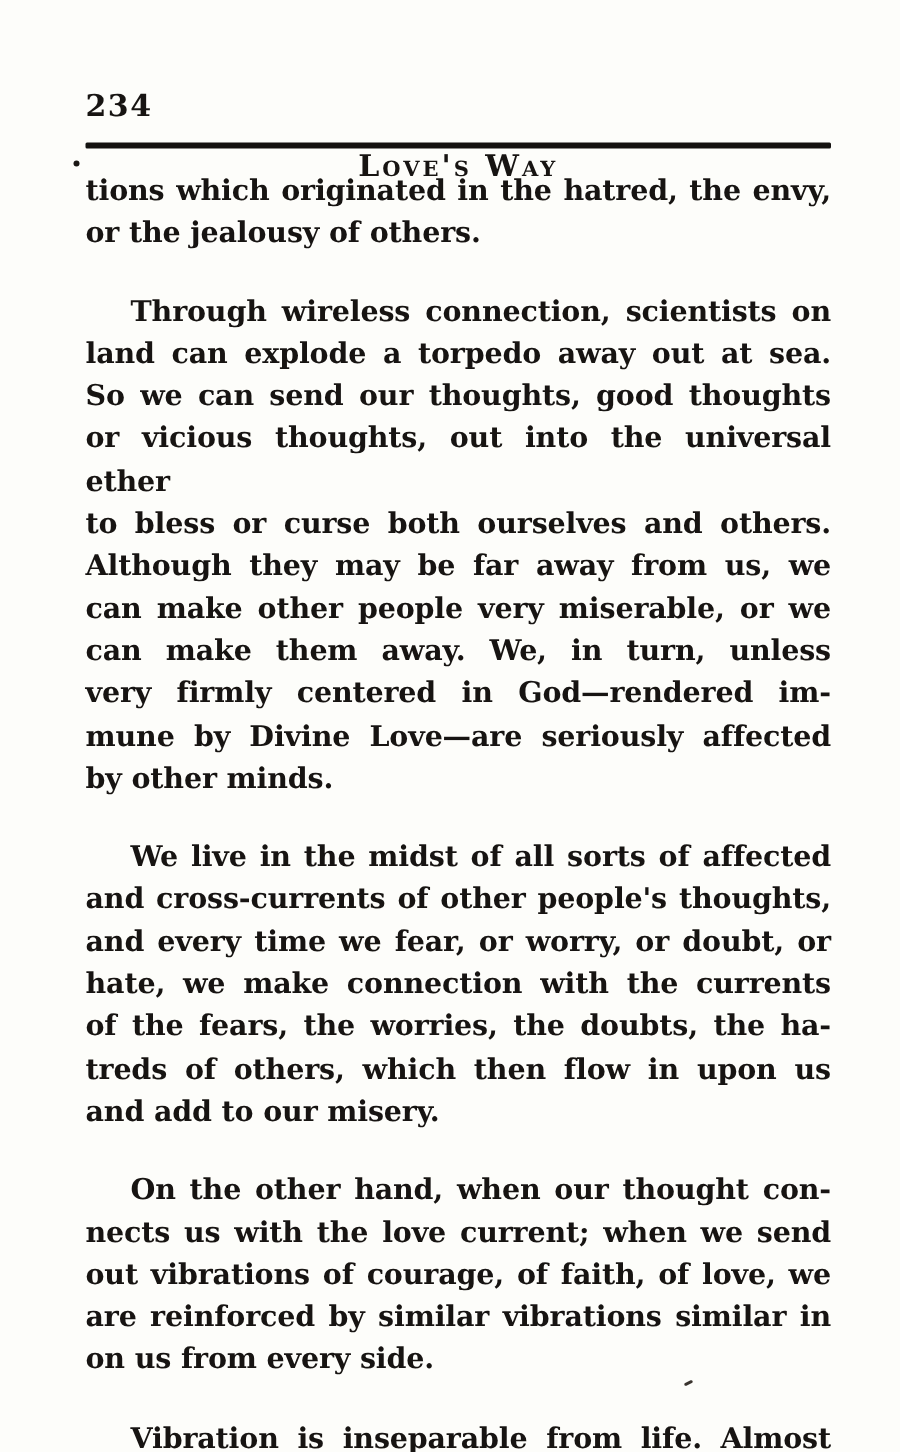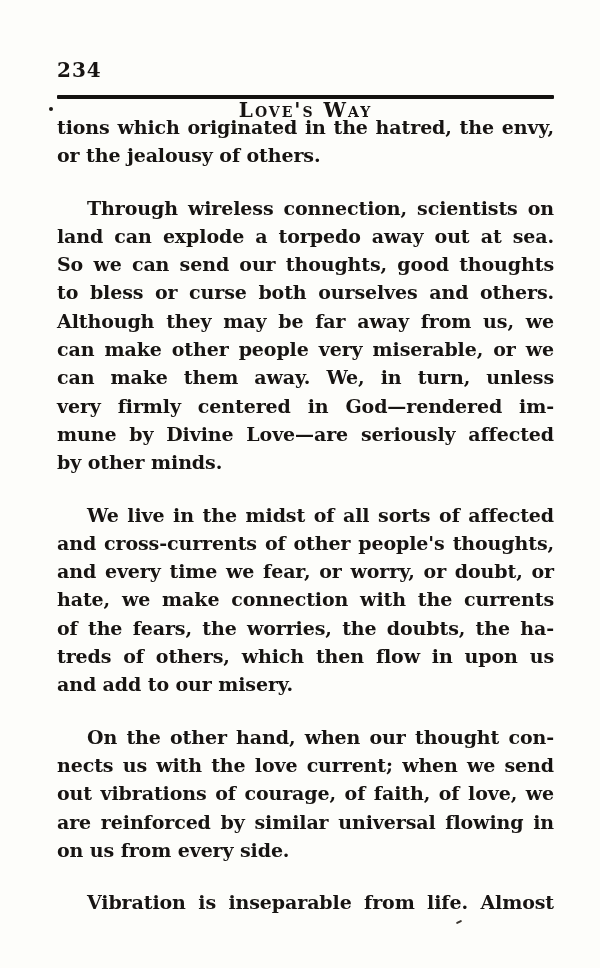--- a/index.html
+++ b/index.html
@@ -78,20 +78,21 @@
 
       <div class="para">
         <div class="line">tions which originated in the hatred, the envy,</div>
         <div class="line end">or the jealousy of others.</div>
       </div>
 
       <div class="para">
         <div class="line ind">Through wireless connection, scientists on</div>
         <div class="line">land can explode a torpedo away out at sea.</div>
         <div class="line">So we can send our thoughts, good thoughts</div>
+        <div class="line">or vicious thoughts, out into the universal ether</div>
         <div class="line">to bless or curse both ourselves and others.</div>
         <div class="line">Although they may be far away from us, we</div>
         <div class="line">can make other people very miserable, or we</div>
         <div class="line">can make them away.  We, in turn, unless</div>
         <div class="line">very firmly centered in God—rendered im-</div>
         <div class="line">mune by Divine Love—are seriously affected</div>
         <div class="line end">by other minds.</div>
       </div>
 
       <div class="para">
@@ -101,21 +102,21 @@
         <div class="line">hate, we make connection with the currents</div>
         <div class="line">of the fears, the worries, the doubts, the ha-</div>
         <div class="line">treds of others, which then flow in upon us</div>
         <div class="line end">and add to our misery.</div>
       </div>
 
       <div class="para">
         <div class="line ind">On the other hand, when our thought con-</div>
         <div class="line">nects us with the love current; when we send</div>
         <div class="line">out vibrations of courage, of faith, of love, we</div>
-        <div class="line">are reinforced by similar universal flowing in</div>
+        <div class="line">are reinforced by similar vibrations similar in</div>
         <div class="line end">on us from every side.</div>
       </div>
 
       <div class="para">
         <div class="line ind">Vibration is inseparable from life.  Almost</div>
       </div>
 
     </div>
   </div>
 

